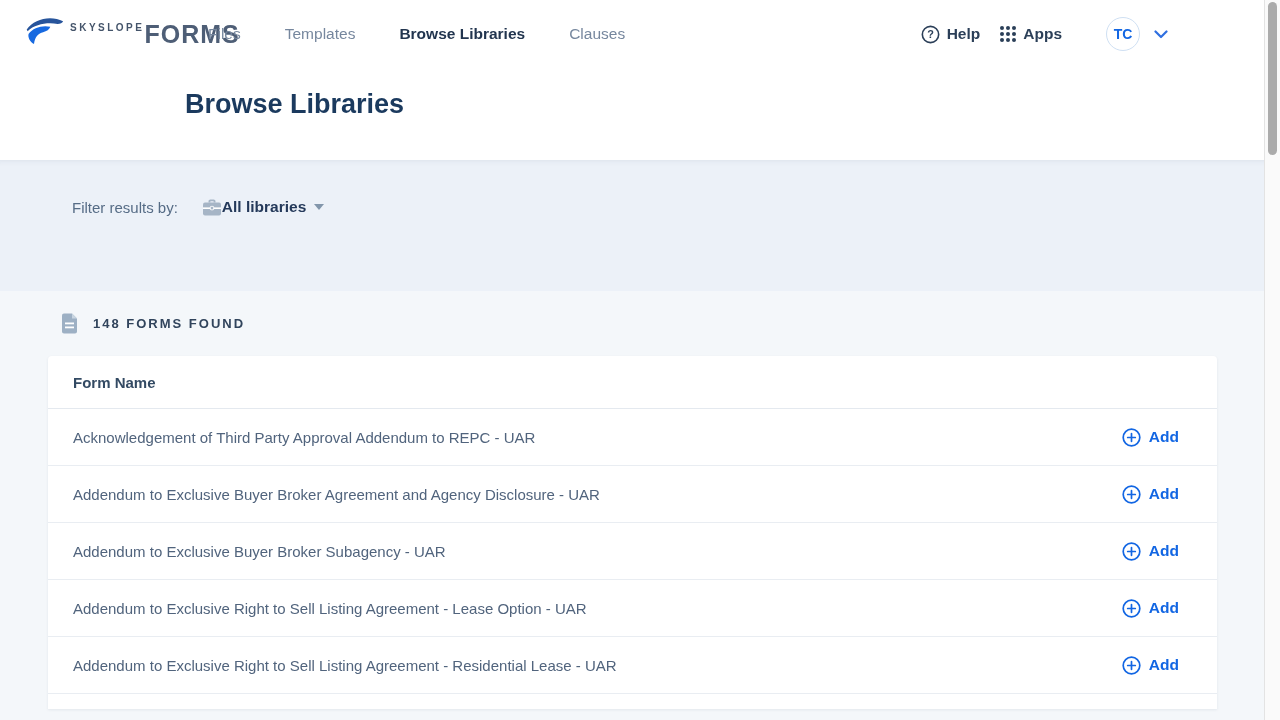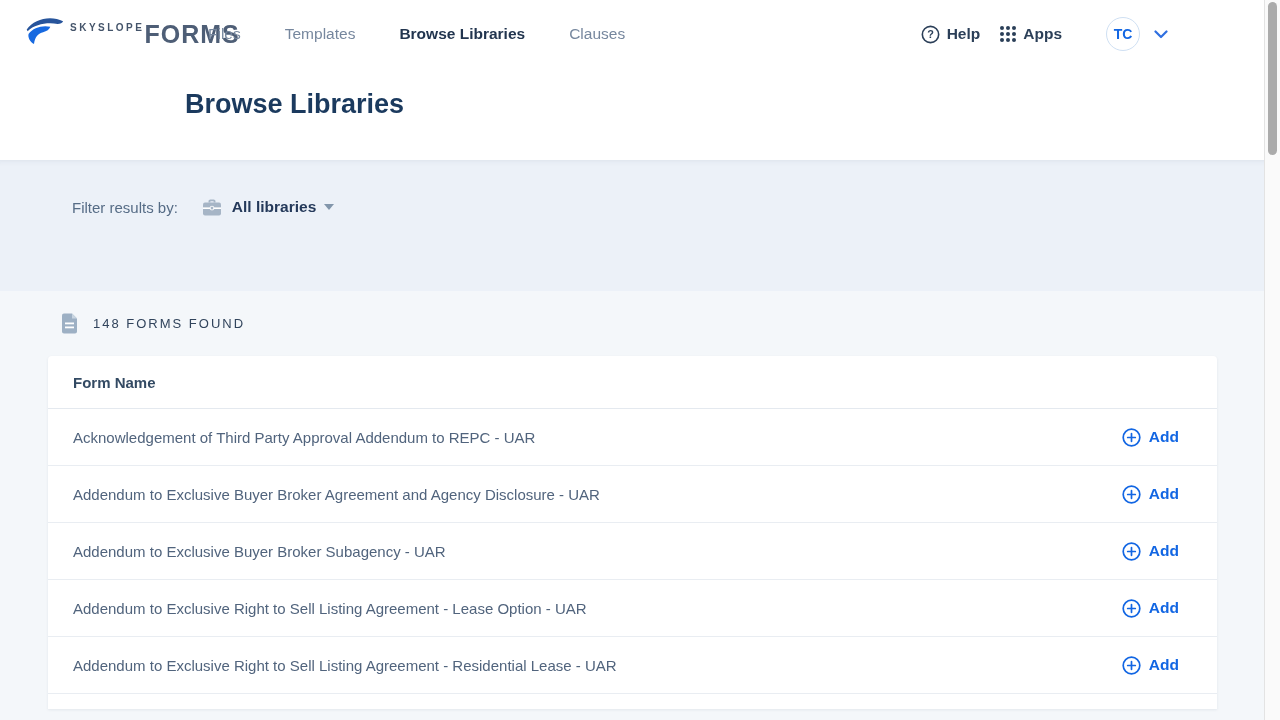--- a/index.html
+++ b/index.html
@@ -122,38 +122,38 @@
   }
   .filter-label { font-size: 15px; color: #566c86; }
   .filter-dropdown {
     display: flex; align-items: center;
     margin-left: 24px;
     background: none; border: none; cursor: pointer;
     font-family: inherit;
   }
   .filter-selected {
     font-size: 15.5px; font-weight: bold; color: #24395a;
-    margin: 0 8px 0 10px;
+    margin: 0 8px 0 0;
   }
   .caret-down {
     width: 0; height: 0;
     border-left: 5.5px solid transparent;
     border-right: 5.5px solid transparent;
     border-top: 6px solid #8296ab;
   }
 
   
   .results-section { padding: 22px 0 0 0; }
   .results-count {
     display: flex; align-items: center;
     padding-left: 61px;
   }
   .results-count-text {
     margin-left: 15px;
-    font-size: 13px; font-weight: normal;
+    font-size: 13px; font-weight: bold;
     letter-spacing: 2px;
     color: #31445c;
   }
   .card {
     margin: 22px auto 0 48px;
     width: 1169px;
     background: #ffffff;
     border-radius: 4px 4px 0 0;
     box-shadow: 0 1px 3px rgba(30,50,80,0.08);
   }

